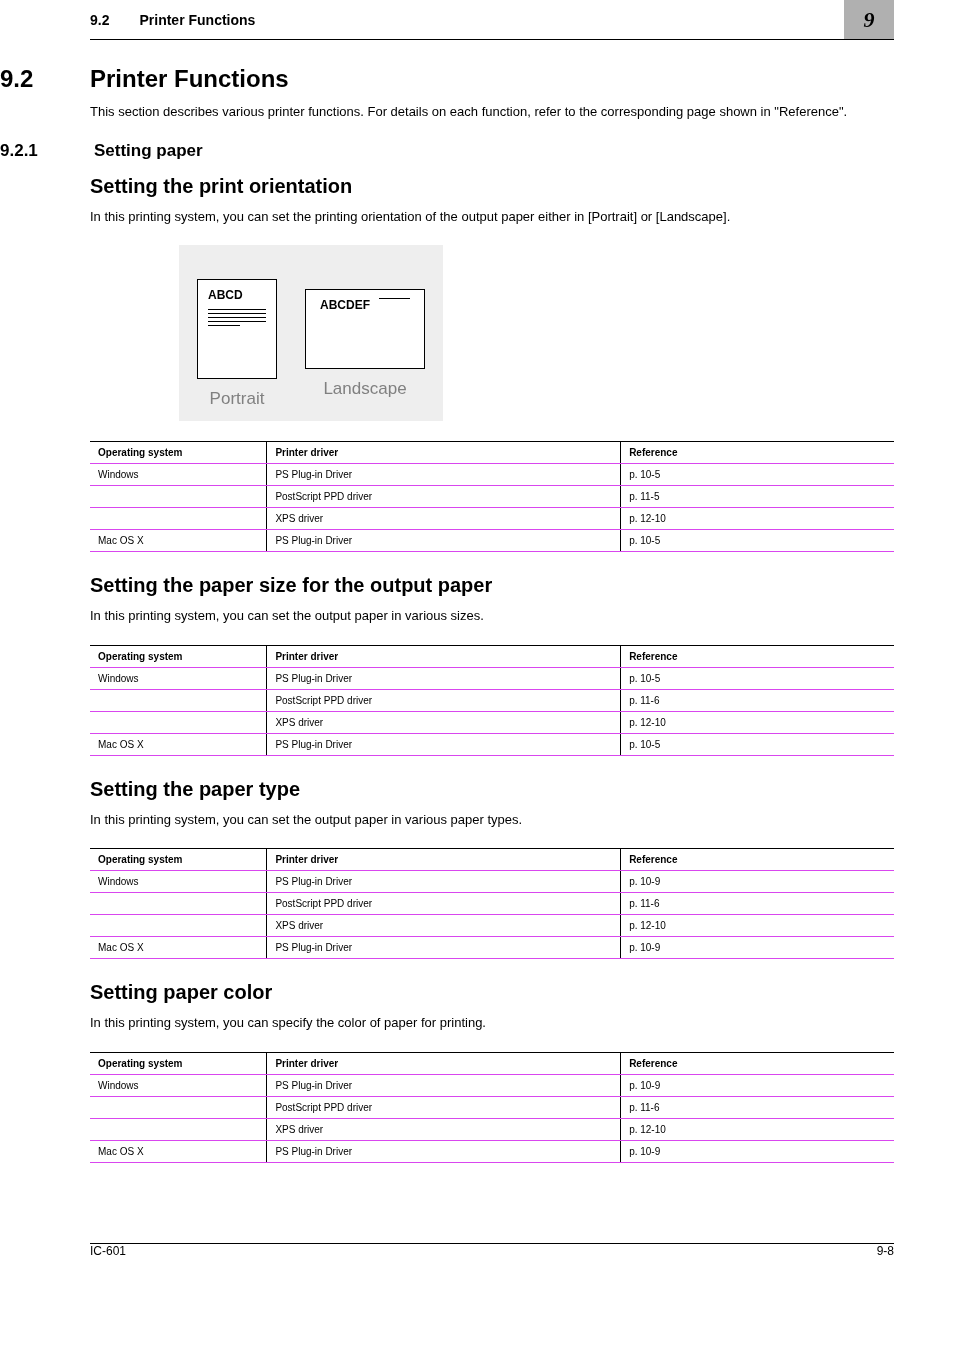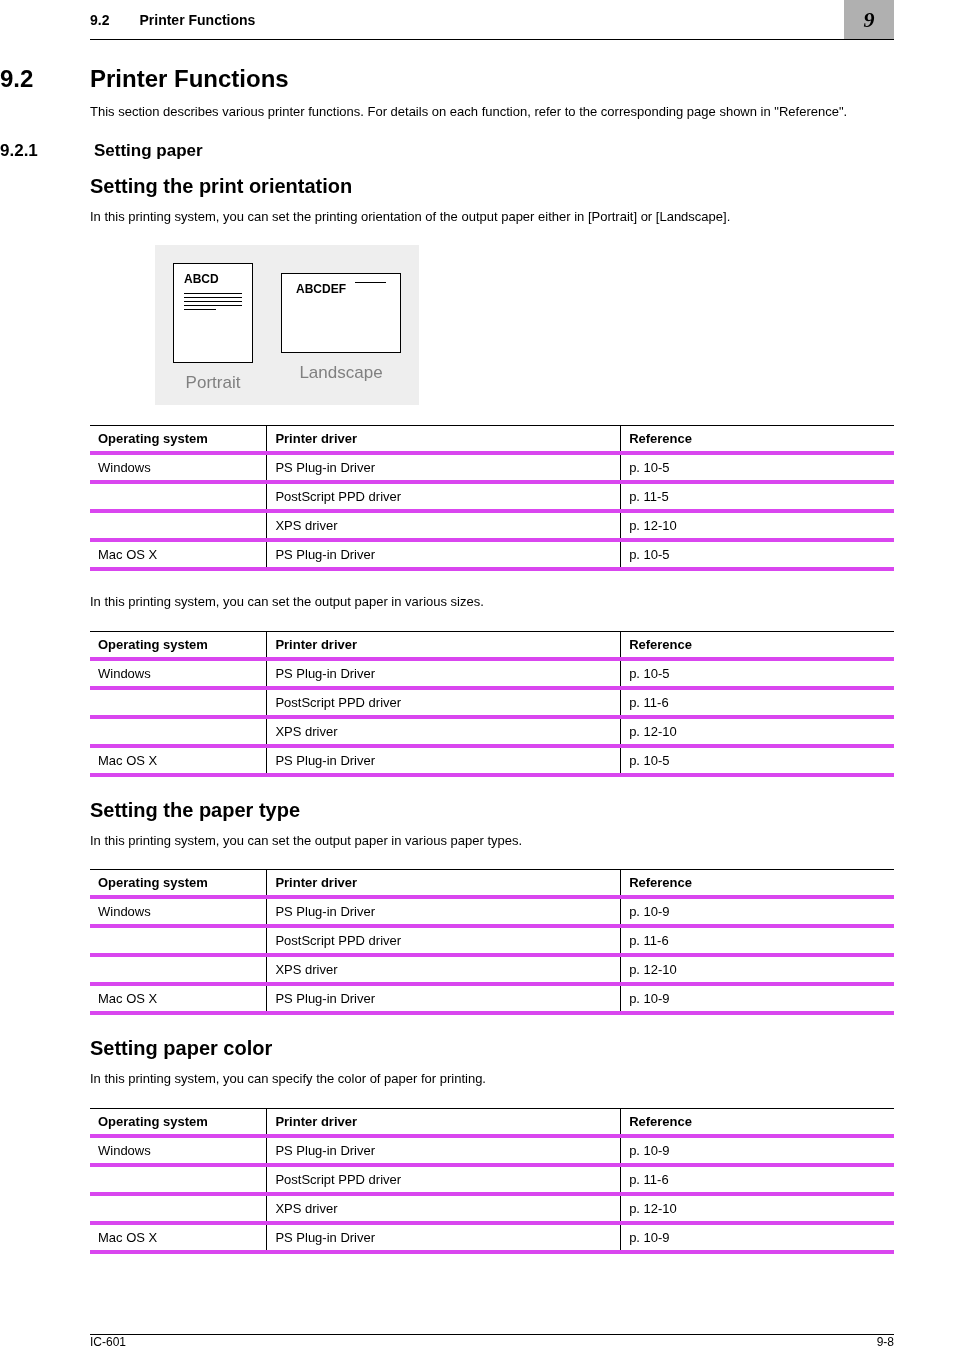--- a/index.html
+++ b/index.html
@@ -18,31 +18,31 @@
 
   .para { line-height: 1.35; margin-bottom: 20px; }
 
   .h2-row { display: flex; align-items: baseline; margin: 12px 0 14px 0; }
   .h2-num { width: 94px; font-size: 17px; font-weight: bold; margin-left: -90px; }
   .h2-title { font-size: 17px; font-weight: bold; text-align: center; }
 
   .h3-title { font-size: 20px; font-weight: bold; margin: 8px 0 10px 0; }
 
   .illus-wrap { display: flex; justify-content: flex-start; }
-  .illus-box { background: #eeeeee; padding: 18px 18px 12px 18px; display: flex; gap: 28px; margin-left: 65px; margin-bottom: 20px; }
+  .illus-box { background: #eeeeee; padding: 34px 18px 12px 18px; display: flex; gap: 28px; margin-left: 89px; margin-bottom: 20px; }
   .illus-col { display: flex; flex-direction: column; align-items: center; }
   .paper-portrait { width: 80px; height: 100px; background: #fff; border: 1px solid #000; padding: 8px 10px; display: flex; flex-direction: column; gap: 3px; }
   .paper-landscape { width: 120px; height: 80px; background: #fff; border: 1px solid #000; padding: 8px 14px; display: flex; flex-direction: row; gap: 3px; margin-top: 10px; }
   .paper-title { font-size: 12px; font-weight: bold; margin-bottom: 4px; }
   .rule { height: 1px; background: #000; }
   .half { width: 55%; }
   .illus-caption { color: #808080; font-size: 17px; margin-top: 10px; }
 
   table.tbl { width: 100%; border-collapse: collapse; margin-bottom: 22px; }
-  table.tbl th, table.tbl td { border-top: 1px solid #000; border-bottom: 4px solid #d946ef; text-align: left; padding: 5px 8px; font-size: 13px; vertical-align: middle; }
+  table.tbl th, table.tbl td { border-top: 1px solid #000; border-bottom: 1px solid #d946ef; text-align: left; padding: 5px 8px; font-size: 10px; vertical-align: middle; }
   table.tbl th { font-weight: bold; }
   table.tbl td.sep, table.tbl th.sep { border-left: 1px solid #000; }
   table.tbl td.noTop { border-top: none; }
   .col-os { width: 22%; }
   .col-drv { width: 44%; }
   .col-ref { width: 34%; }
 
   .footer { margin: 80px 60px 0 90px; border-top: 1px solid #000; display: flex; justify-content: space-between; font-size: 12px; }
 </style>
 </head>
@@ -130,20 +130,21 @@
           <td class="sep">p. 12-10</td>
         </tr>
         <tr>
           <td>Mac OS X</td>
           <td class="sep">PS Plug-in Driver</td>
           <td class="sep">p. 10-5</td>
         </tr>
       </tbody>
     </table>
 
+    <h3 class="h3-title">Setting the paper size for the output paper</h3>
     <p class="para">In this printing system, you can set the output paper in various sizes.</p>
 
     <table class="tbl">
       <colgroup>
           <col class="col-os">
           <col class="col-drv">
           <col class="col-ref">
         </colgroup>
       <thead>
         <tr>

